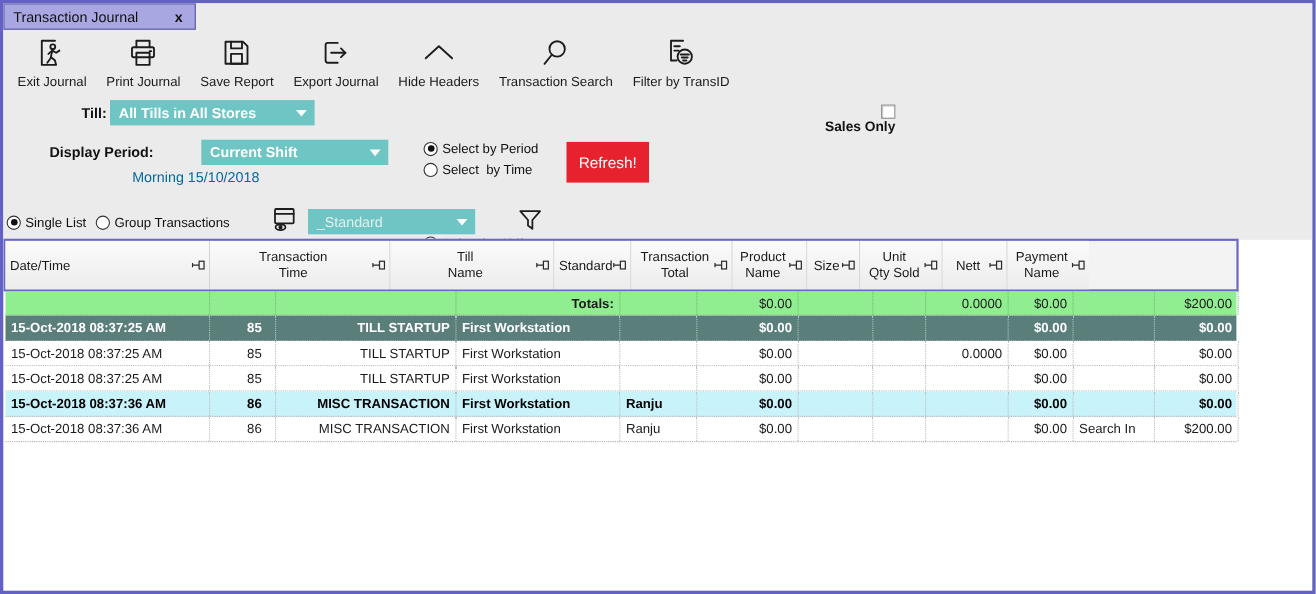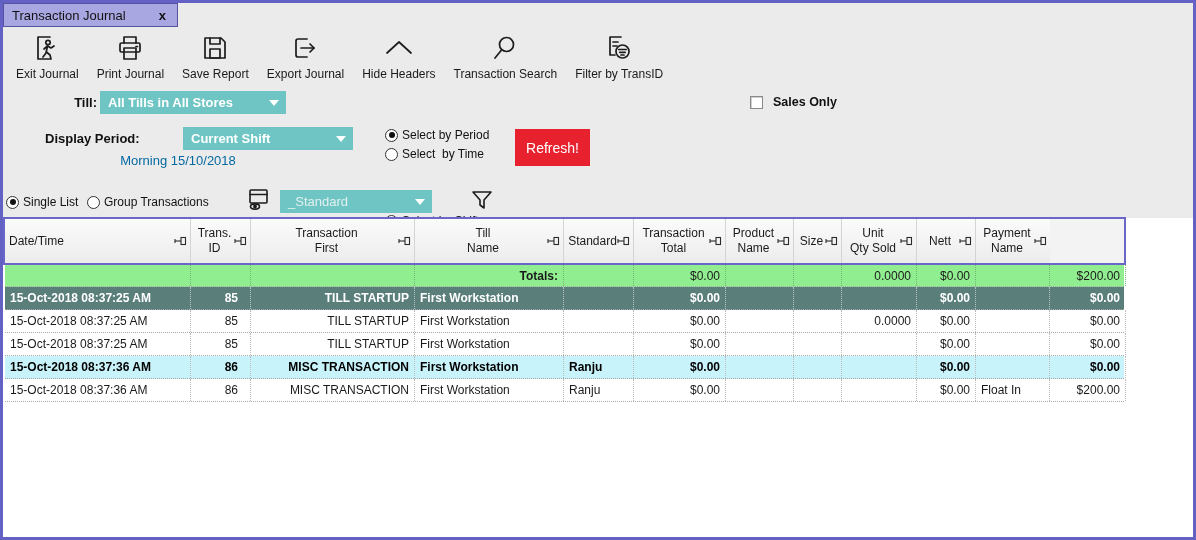--- a/index.html
+++ b/index.html
@@ -43,21 +43,21 @@
 
   .radio { position:absolute; display:flex; align-items:center; gap:4px; cursor:default; }
   .radio .circ {
     width:13px; height:13px; border-radius:50%; border:1px solid #333; background:#fff;
     display:inline-flex; align-items:center; justify-content:center; flex:0 0 13px;
   }
   .radio .dot { width:6px; height:6px; border-radius:50%; background:#111; display:none; }
   .radio.on .dot { display:block; }
   .radio-label { font-size:12px; color:#111; white-space:pre; }
 
-  .checkbox { position:absolute; display:flex; align-items:flex-end; gap:10px; }
+  .checkbox { position:absolute; display:flex; align-items:flex-end; gap:0;flex-direction:column; }
   .checkbox .box { width:13px; height:13px; background:#fff; border:1px solid #8a8a8a; box-shadow:inset 1px 1px 0 #cfcfcf; }
   .checkbox .cb-label { font-size:12.5px; font-weight:bold; color:#111; }
 
   .refresh-btn {
     position:absolute; left:512px; top:126px; width:75px; height:37px;
     background:#E8212E; color:#fff; font-size:14px; border:none;
     display:flex; align-items:center; justify-content:center; cursor:default;
   }
 
   .icon-btn { position:absolute; display:flex; align-items:center; justify-content:center; }
@@ -262,35 +262,24 @@
         <div class="hcell hleft" style="width: 186px;">
           <div class="hlabel">
             <div>Date/Time</div>
           </div>
           <span class="pin"><svg width="13" height="10" viewBox="0 0 13 10" style="stroke:#2a2a2a;fill:none;stroke-width:1.1;">
               <line x1="1" y1="5" x2="7" y2="5"></line>
               <line x1="1" y1="3" x2="1" y2="7"></line>
               <rect x="7" y="1.5" width="4.5" height="7"></rect>
             </svg></span>
         </div>
-        <div class="hcell" style="width: 60px;">
-          <div class="hlabel">
-            <div>Trans.</div>
-            <div>ID</div>
-          </div>
-          <span class="pin"><svg width="13" height="10" viewBox="0 0 13 10" style="stroke:#2a2a2a;fill:none;stroke-width:1.1;">
-              <line x1="1" y1="5" x2="7" y2="5"></line>
-              <line x1="1" y1="3" x2="1" y2="7"></line>
-              <rect x="7" y="1.5" width="4.5" height="7"></rect>
-            </svg></span>
-        </div>
         <div class="hcell" style="width: 164px;">
           <div class="hlabel">
             <div>Transaction</div>
-            <div>First</div>
+            <div>Time</div>
           </div>
           <span class="pin"><svg width="13" height="10" viewBox="0 0 13 10" style="stroke:#2a2a2a;fill:none;stroke-width:1.1;">
               <line x1="1" y1="5" x2="7" y2="5"></line>
               <line x1="1" y1="3" x2="1" y2="7"></line>
               <rect x="7" y="1.5" width="4.5" height="7"></rect>
             </svg></span>
         </div>
         <div class="hcell" style="width: 149px;">
           <div class="hlabel">
             <div>Till</div>
@@ -454,17 +443,17 @@
         <div class="tcell a-left c-date_time" style="width: 186px;">15-Oct-2018 08:37:36 AM</div>
         <div class="tcell a-right c-trans_id" style="width: 60px;">86</div>
         <div class="tcell a-right c-transaction_type" style="width: 164px;">MISC TRANSACTION</div>
         <div class="tcell a-left c-till_name" style="width: 149px;">First Workstation</div>
         <div class="tcell a-left c-operator" style="width: 70px;">Ranju</div>
         <div class="tcell a-right c-transaction_total" style="width: 92px;">$0.00</div>
         <div class="tcell a-left c-product_name" style="width: 68px;"></div>
         <div class="tcell a-left c-size" style="width: 48px;"></div>
         <div class="tcell a-right c-unit_qty_sold" style="width: 75px;"></div>
         <div class="tcell a-right c-nett" style="width: 59px;">$0.00</div>
-        <div class="tcell a-left c-payment_name" style="width: 74px;">Float In</div>
+        <div class="tcell a-left c-payment_name" style="width: 74px;">Search In</div>
         <div class="tcell a-right c-amount" style="width: 76px;">$200.00</div>
       </div>
     </div>
 </div>
 
 </body></html>

